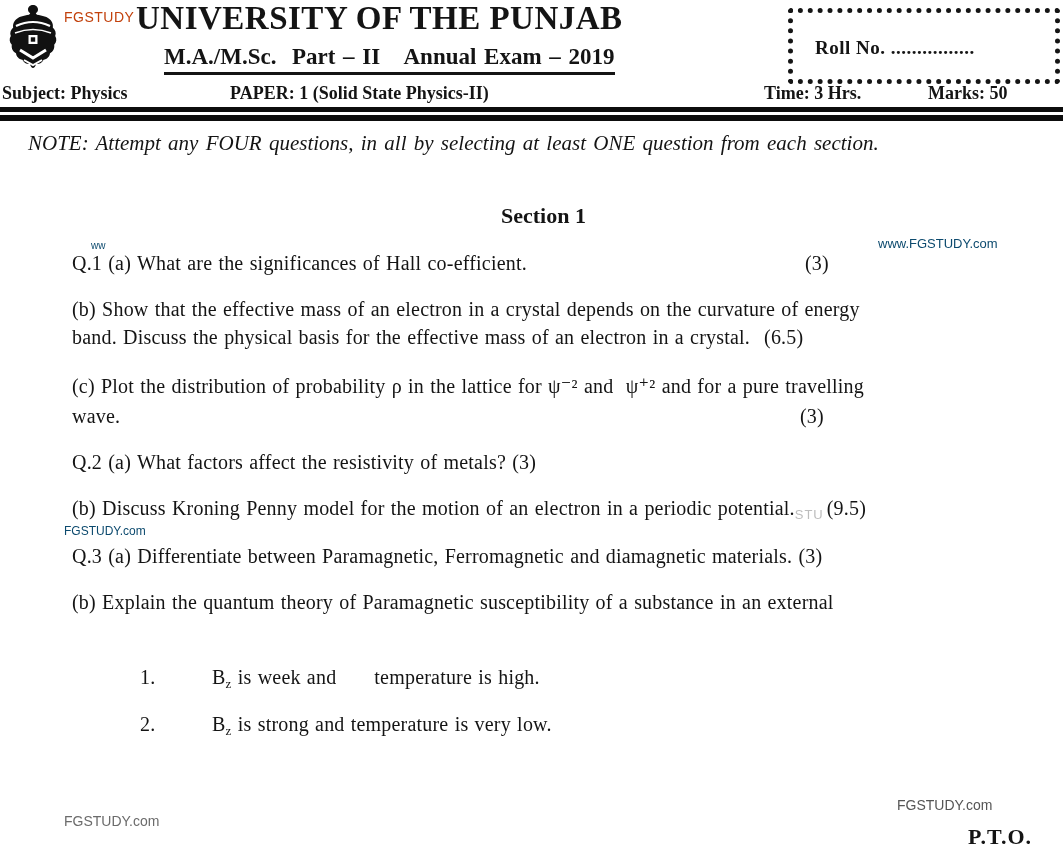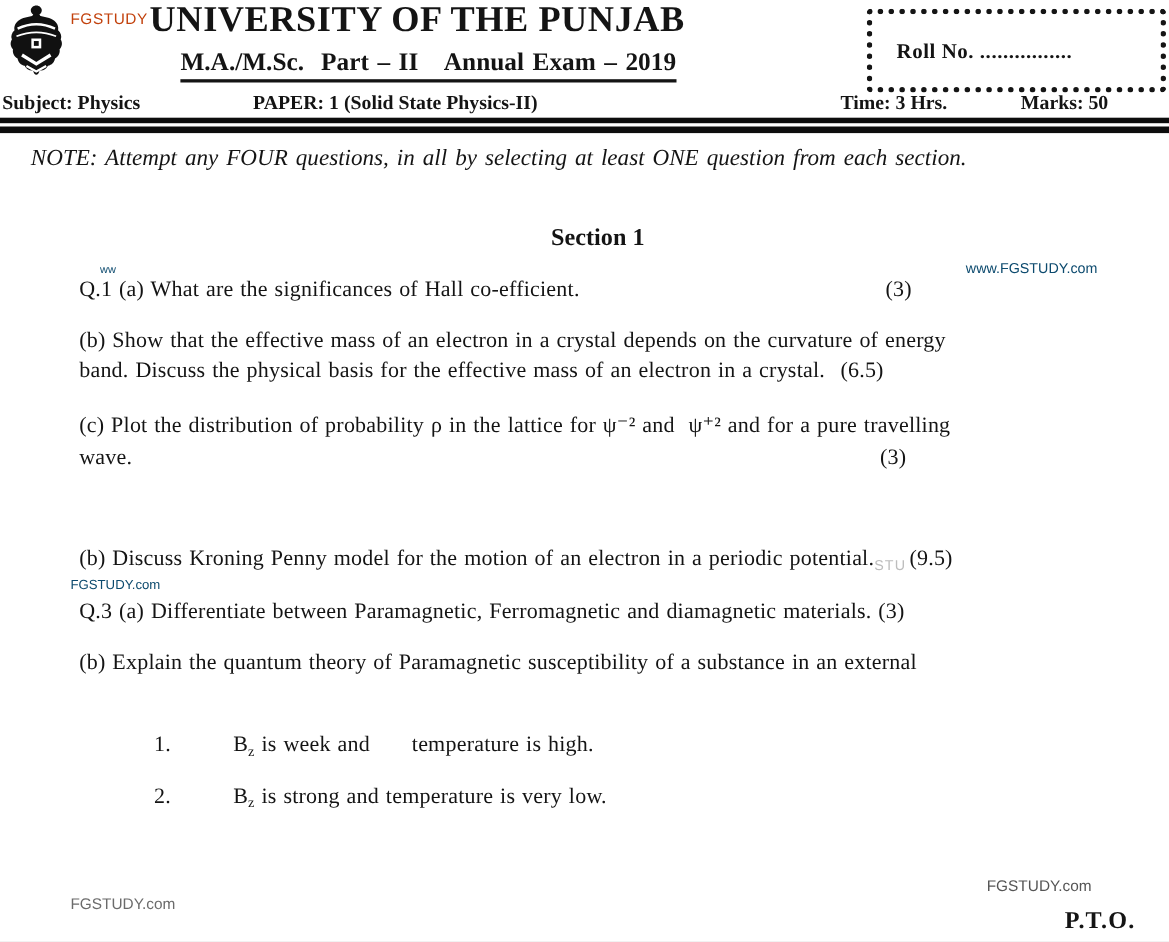--- a/index.html
+++ b/index.html
@@ -84,20 +84,21 @@
   <div class="abs q" style="left:72px;top:326px;">
     <span>band. Discuss the physical basis for the effective mass of an electron in a crystal.</span><span class="m-inline">(6.5)</span>
   </div>
 
   <div class="abs q" style="left:72px;top:374px;">(c) Plot the distribution of probability ρ in the lattice for ψ⁻² and &nbsp;ψ⁺² and for a pure travelling</div>
   <div class="abs q" style="left:72px;top:405px;width:940px;">
     <span>wave.</span>
     <span class="marks-abs" style="left:728px;">(3)</span>
   </div>
 
+  <div class="abs q" style="left:72px;top:451px;">Q.2 (a) What factors affect the resistivity of metals? (3)</div>
 
   <div class="abs q" style="left:72px;top:497px;">
     <span>(b) Discuss Kroning Penny model for the motion of an electron in a periodic potential.</span><span class="faint-inline">STU</span><span style="margin-left:3px;">(9.5)</span>
   </div>
 
   <div class="abs wm" style="left:64px;top:524px;font-size:12px;">FGSTUDY.com</div>
 
   <div class="abs q" style="left:72px;top:545px;">Q.3 (a) Differentiate between Paramagnetic, Ferromagnetic and diamagnetic materials. (3)</div>
 
   <div class="abs q" style="left:72px;top:591px;">(b) Explain the quantum theory of Paramagnetic susceptibility of a substance in an external</div>

